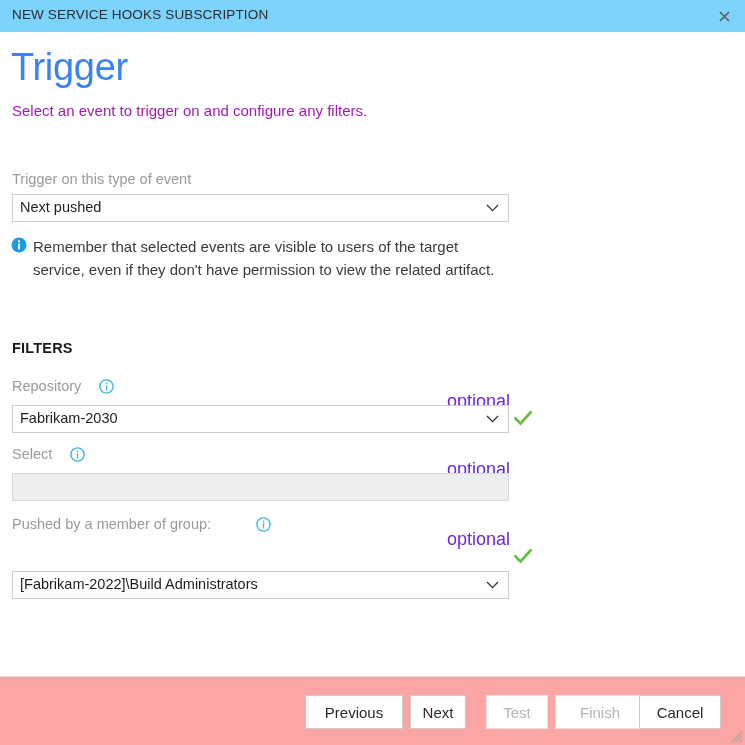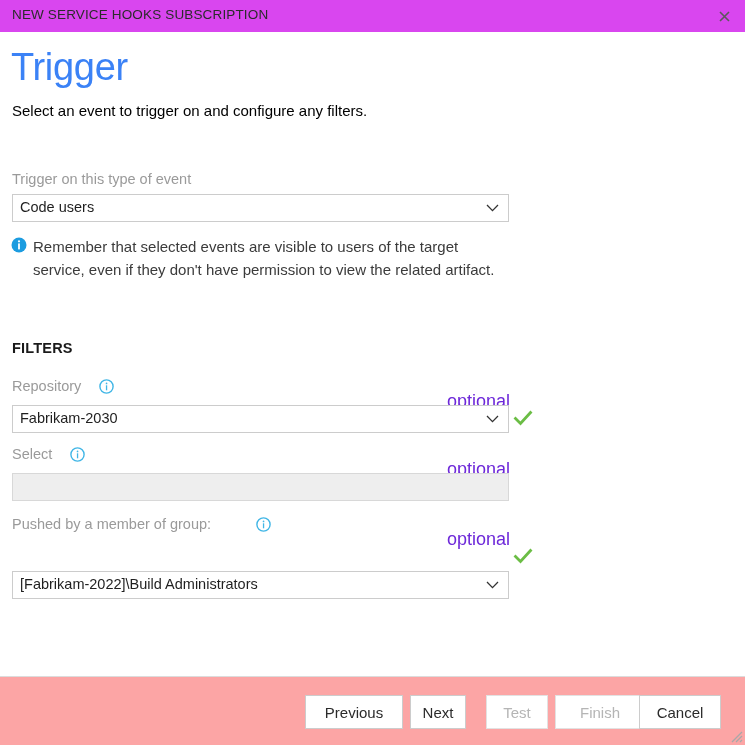--- a/index.html
+++ b/index.html
@@ -15,21 +15,21 @@
     overflow: hidden;
     position: relative;
   }
 
   
   .titlebar {
     position: absolute;
     left: 0; top: 0;
     width: 745px;
     height: 45px;
-    background: #d946ef;
+    background: #7dd3fc;
     border-bottom: 1px solid #dddddd;
     box-sizing: border-box;
   }
   .titlebar-text {
     position: absolute;
     left: 12px;
     top: 7px;
     font-size: 13.5px;
     letter-spacing: 0.15px;
     color: #2b2b2b;
@@ -69,21 +69,21 @@
     font-weight: 300;
     color: #3b82f6;
     line-height: 1;
     letter-spacing: -0.3px;
   }
   .page-subtitle {
     position: absolute;
     left: 12px;
     top: 70px;
     font-size: 15px;
-    color: #000000;
+    color: #a21caf;
     text-align: right;
   }
 
   
   .field-label {
     position: absolute;
     font-size: 14.5px;
     color: #9a9a9a;
     white-space: nowrap;
   }
@@ -224,21 +224,21 @@
   </div>
 </div>
 
 <div class="content">
 
   <div class="page-title">Trigger</div>
   <div class="page-subtitle">Select an event to trigger on and configure any filters.</div>
 
   <div class="field-label" style="left:12px; top:139px;">Trigger on this type of event</div>
   <div class="select-box" style="top:162px;">
-    <span class="val">Code users</span>
+    <span class="val">Next pushed</span>
     <svg class="chev" viewBox="0 0 13 8">
       <path d="M1 1 L6.5 6.6 L12 1" stroke="#333333" stroke-width="1.3" fill="none"></path>
     </svg>
   </div>
 
   <svg class="info-filled" style="left:11px; top:205px;" viewBox="0 0 16 16">
     <circle cx="8" cy="8" r="7.5" fill="#1c9ce0"></circle>
     <rect x="7.1" y="6.4" width="1.8" height="6" fill="#ffffff"></rect>
     <circle cx="8" cy="4.3" r="1.1" fill="#ffffff"></circle>
   </svg>

